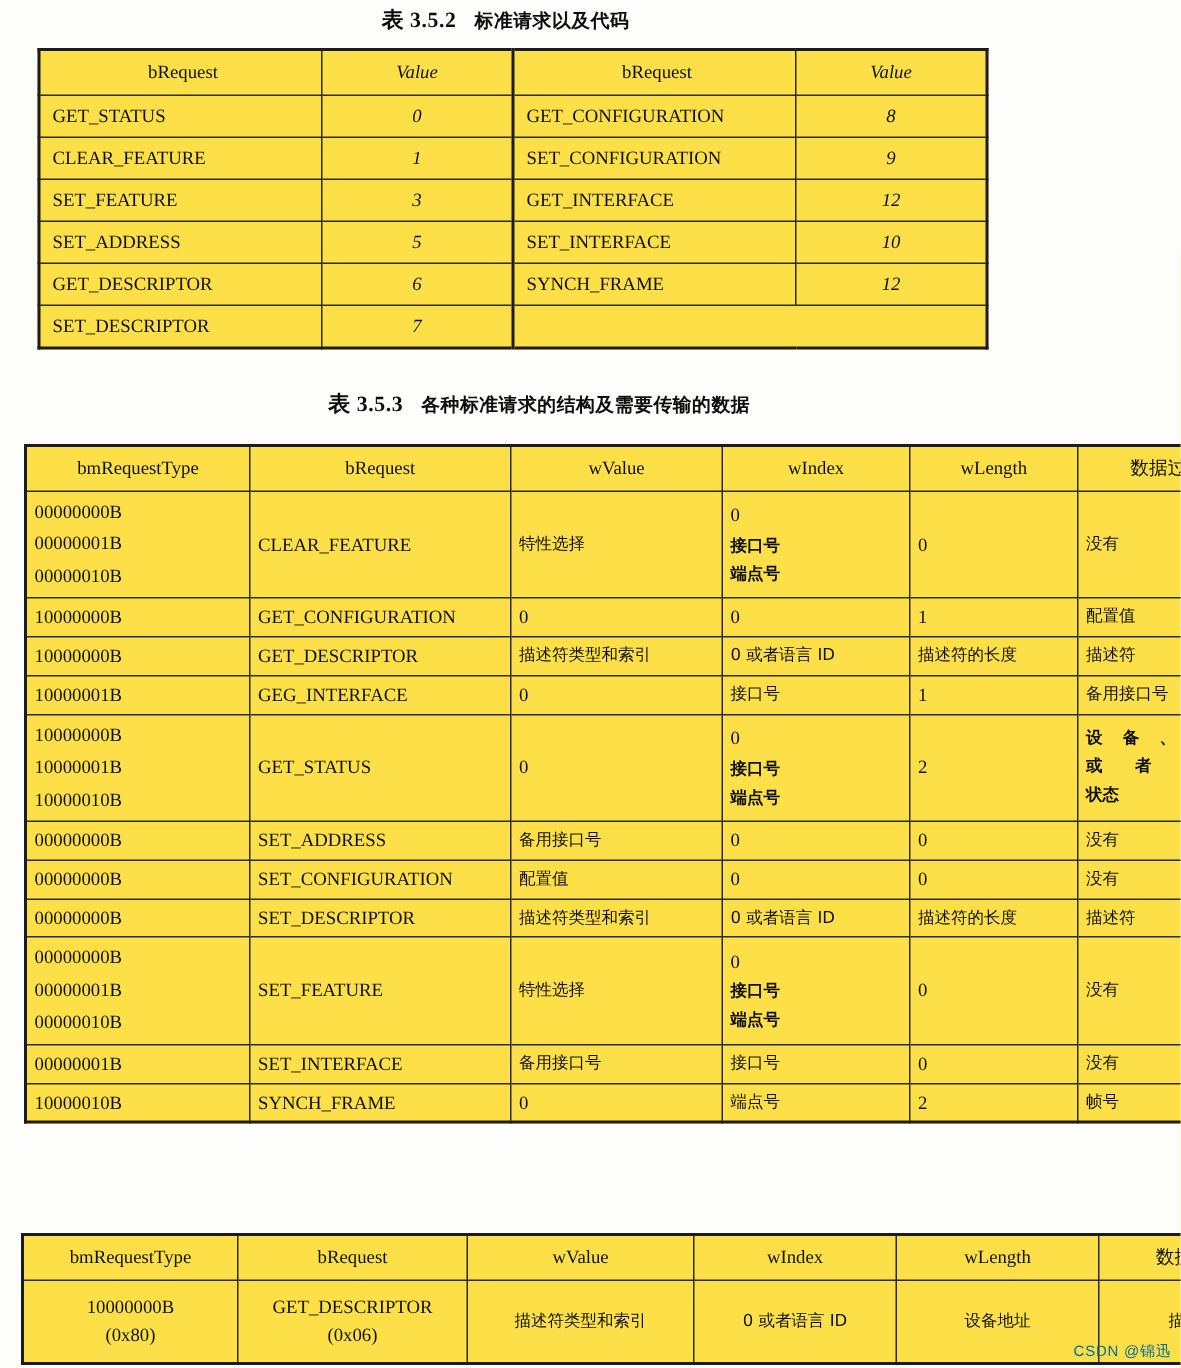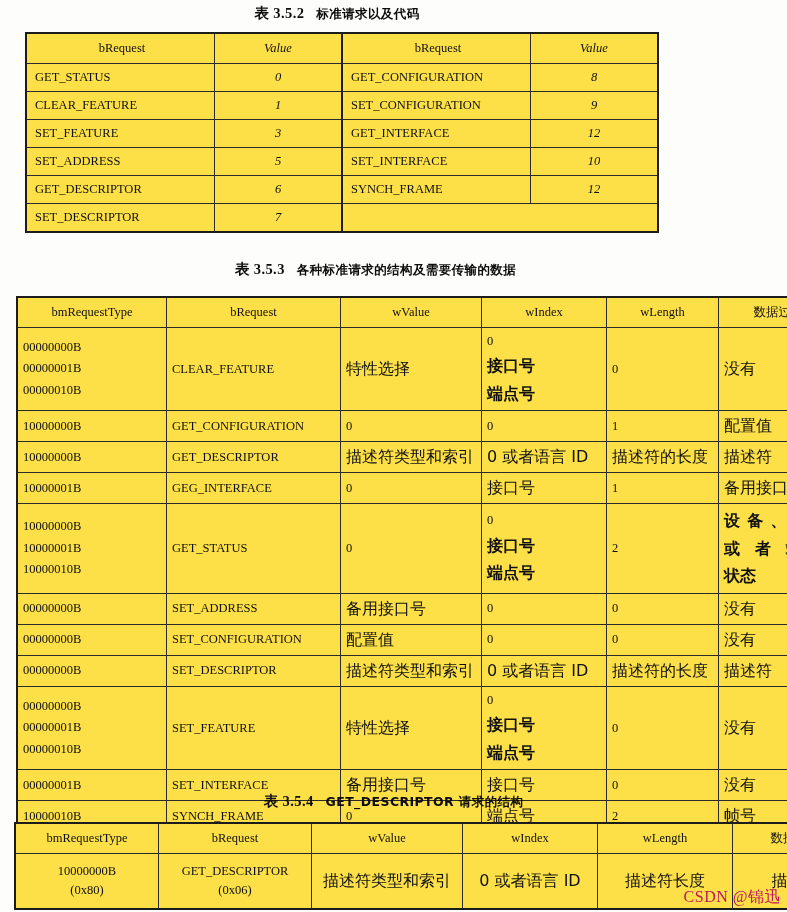--- a/index.html
+++ b/index.html
@@ -80,21 +80,21 @@
   #t353 { width: 755px; }
   #t353 .col1 { width: 138px; }
   #t353 .col2 { width: 163px; }
   #t353 .col3 { width: 130px; }
   #t353 .col4 { width: 114px; }
   #t353 .col5 { width: 101px; }
   #t353 .col6 { width: 109px; }
   #t353 thead td { text-align: center; }
   #t353 tbody td { text-align: left; }
   #t353 .multi { line-height: 1.72; }
-  .cjk { font-family: "DejaVu Sans", "Liberation Sans", sans-serif; font-weight: bold; font-size: 16px; }
+  .cjk { font-family: "DejaVu Sans", "Liberation Sans", sans-serif; font-weight: bold; font-size: 11px; }
   .cjk-h { font-family: "DejaVu Sans", "Liberation Sans", sans-serif; font-weight: bold; font-size: 12.5px; }
   .justify3 {
     text-align: justify;
     text-align-last: justify;
     line-height: 1.72;
   }
 
   
   #t354-wrap {
     position: absolute;
@@ -108,30 +108,30 @@
   #t354 .d2 { width: 142px; }
   #t354 .d3 { width: 140px; }
   #t354 .d4 { width: 124px; }
   #t354 .d5 { width: 124px; }
   #t354 .d6 { width: 115px; }
   #t354 tbody td { height: 48px; }
   .stack { line-height: 1.65; }
 
   
   #cap352 { position: absolute; left: 0; top: 4px; width: 674px; }
-  #cap353 { position: absolute; left: 16px; top: 260px; width: 719px; }
+  #cap353 { position: absolute; left: 0; top: 260px; width: 719px; }
   #cap354 { position: absolute; left: 0; top: 792px; width: 787px; }
 
   .watermark {
     position: absolute;
     right: 6px;
     bottom: 4px;
-    font-family: Liberation Serif, serif;
-    font-size: 16px;
-    color: #be185d;
+    font-family: Liberation Sans, sans-serif;
+    font-size: 10px;
+    color: #0369a1;
     letter-spacing: 0.5px;
   }
 </style>
 </head>
 <body>
 
 <div class="page">
 
   <div class="caption" id="cap352">
     <span class="num">表 3.5.2</span><span class="cjk-h">标准请求以及代码</span>
@@ -317,23 +317,20 @@
             <td class="col2">SYNCH_FRAME</td>
             <td class="col3">0</td>
             <td class="col4 cjk">端点号</td>
             <td class="col5">2</td>
             <td class="col6 cjk">帧号</td>
           </tr>
         </tbody>
     </table>
   </div>
 
-  <div class="caption" id="cap354">
-    <span class="num">表 3.5.4</span><span class="cjk-h">GET_DESCRIPTOR 请求的结构</span>
-  </div>
 
   <div id="t354-wrap">
     <table class="doc outer" id="t354">
       <thead>
         <tr>
           <td class="d1">bmRequestType</td>
           <td class="d2">bRequest</td>
           <td class="d3">wValue</td>
           <td class="d4">wIndex</td>
           <td class="d5">wLength</td>
@@ -345,21 +342,21 @@
           <td class="d1 stack">
             <div>10000000B</div>
             <div>(0x80)</div>
           </td>
           <td class="d2 stack">
             <div>GET_DESCRIPTOR</div>
             <div>(0x06)</div>
           </td>
           <td class="d3 cjk">描述符类型和索引</td>
           <td class="d4 cjk">0 或者语言 ID</td>
-          <td class="d5 cjk">描述符长度</td>
+          <td class="d5 cjk">设备地址</td>
           <td class="d6 cjk">描述符</td>
         </tr>
       </tbody>
     </table>
   </div>
 
   <div class="watermark">CSDN @锦迅</div>
 
 </div>
 

